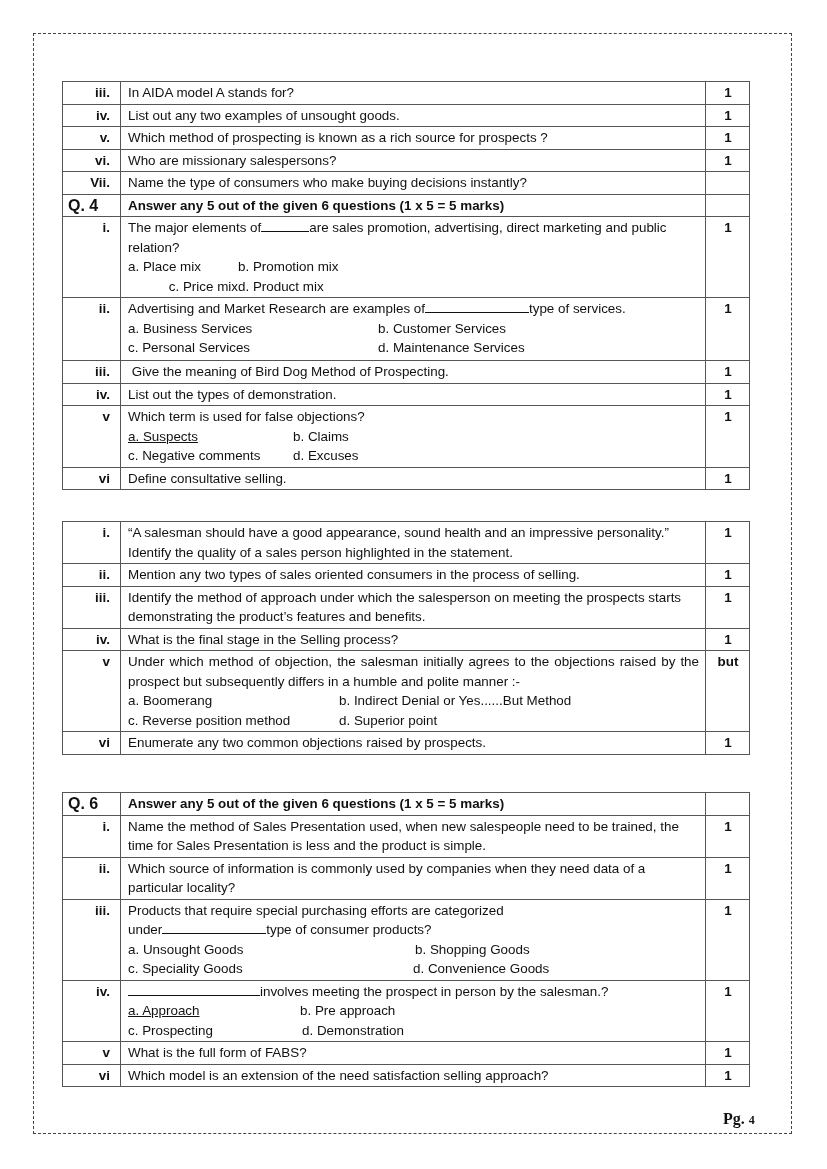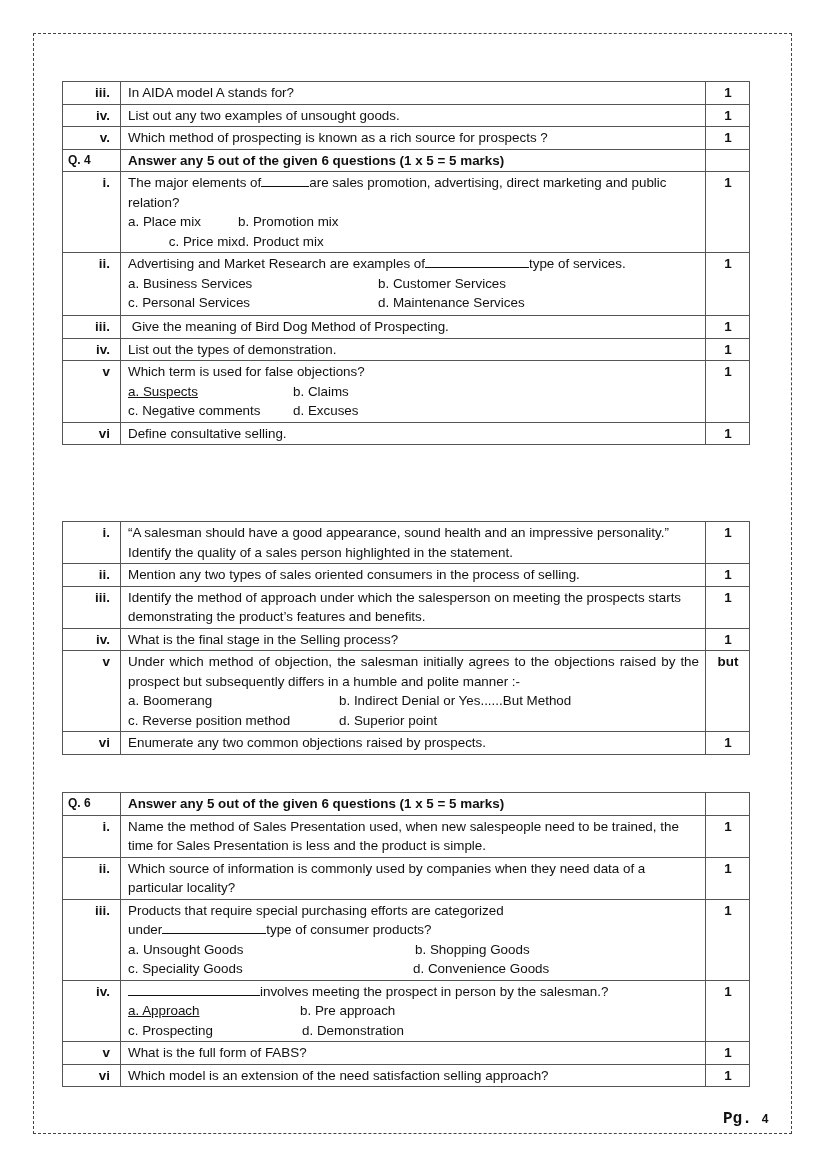--- a/index.html
+++ b/index.html
@@ -8,27 +8,27 @@
   .page-frame { position: absolute; left: 33px; top: 33px; width: 759px; height: 1101px;
                 border: 1px dashed #444; box-sizing: border-box; }
   table.qtable { position: absolute; left: 62px; border-collapse: collapse; width: 687px;
                  font-family: "Liberation Sans", sans-serif; font-size: 13.4px; table-layout: fixed; }
   table.qtable td { border: 1px solid #555; padding: 1px 6px 1px 7px; vertical-align: top;
                     line-height: 19.5px; }
   table.qtable col.c-num { width: 58px; }
   table.qtable col.c-q { width: 585px; }
   table.qtable col.c-m { width: 44px; }
   td.num { text-align: right; font-weight: bold; padding-right: 10px !important; }
-  td.num.sec { text-align: left; font-size: 12px; padding-left: 5px !important; }
+  td.num.sec { text-align: left; font-size: 16px; padding-left: 5px !important; }
   td.mark { text-align: center; font-weight: bold; }
   td.hdr { font-weight: bold; }
   .opt-a { display: inline-block; }
   .justify { text-align: justify; }
   .blank { display: inline-block; border-bottom: 1px solid #111; height: 13px; vertical-align: baseline; }
-  .footer { position: absolute; left: 723px; top: 1110px; font-family: Liberation Mono, monospace;
+  .footer { position: absolute; left: 723px; top: 1110px; font-family: Liberation Serif, serif;
             font-weight: bold; font-size: 16px; }
   .footer .pnum { font-size: 12px; }
 </style>
 </head>
 <body>
 
 <div class="page-frame"></div>
 
 <table class="qtable" style="top:81px;">
   <colgroup>
@@ -44,20 +44,30 @@
   </tr>
   <tr>
     <td class="num">iv.</td>
     <td>List out any two examples of unsought goods.</td>
     <td class="mark">1</td>
   </tr>
   <tr>
     <td class="num">v.</td>
     <td>Which method of prospecting is known as a rich source for prospects ?</td>
     <td class="mark">1</td>
+  </tr>
+  <tr>
+    <td class="num">vi.</td>
+    <td>Who are missionary salespersons?</td>
+    <td class="mark">1</td>
+  </tr>
+  <tr>
+    <td class="num">Vii.</td>
+    <td>Name the type of consumers who make buying decisions instantly?</td>
+    <td class="mark"></td>
   </tr>
   <tr>
     <td class="num sec">Q. 4</td>
     <td class="hdr">Answer any 5 out of the given 6 questions (1 x 5 = 5 marks)</td>
     <td></td>
   </tr>
   <tr>
     <td class="num">i.</td>
     <td>
       <span>The major elements of</span><span class="blank" style="width:48px;"></span><span>are sales promotion, advertising, direct marketing and public relation?</span>

